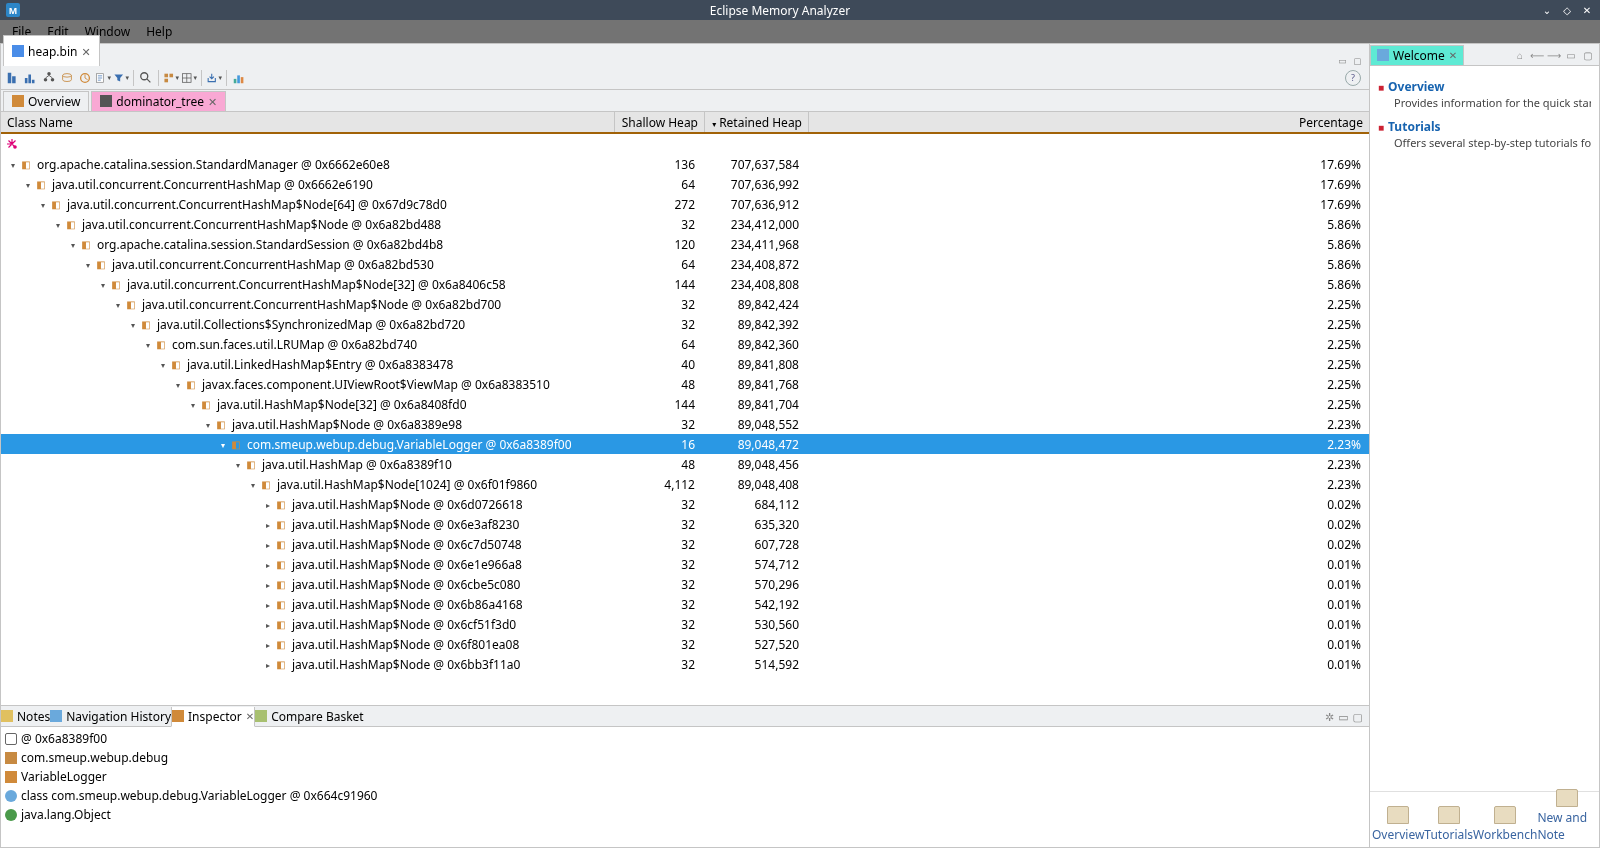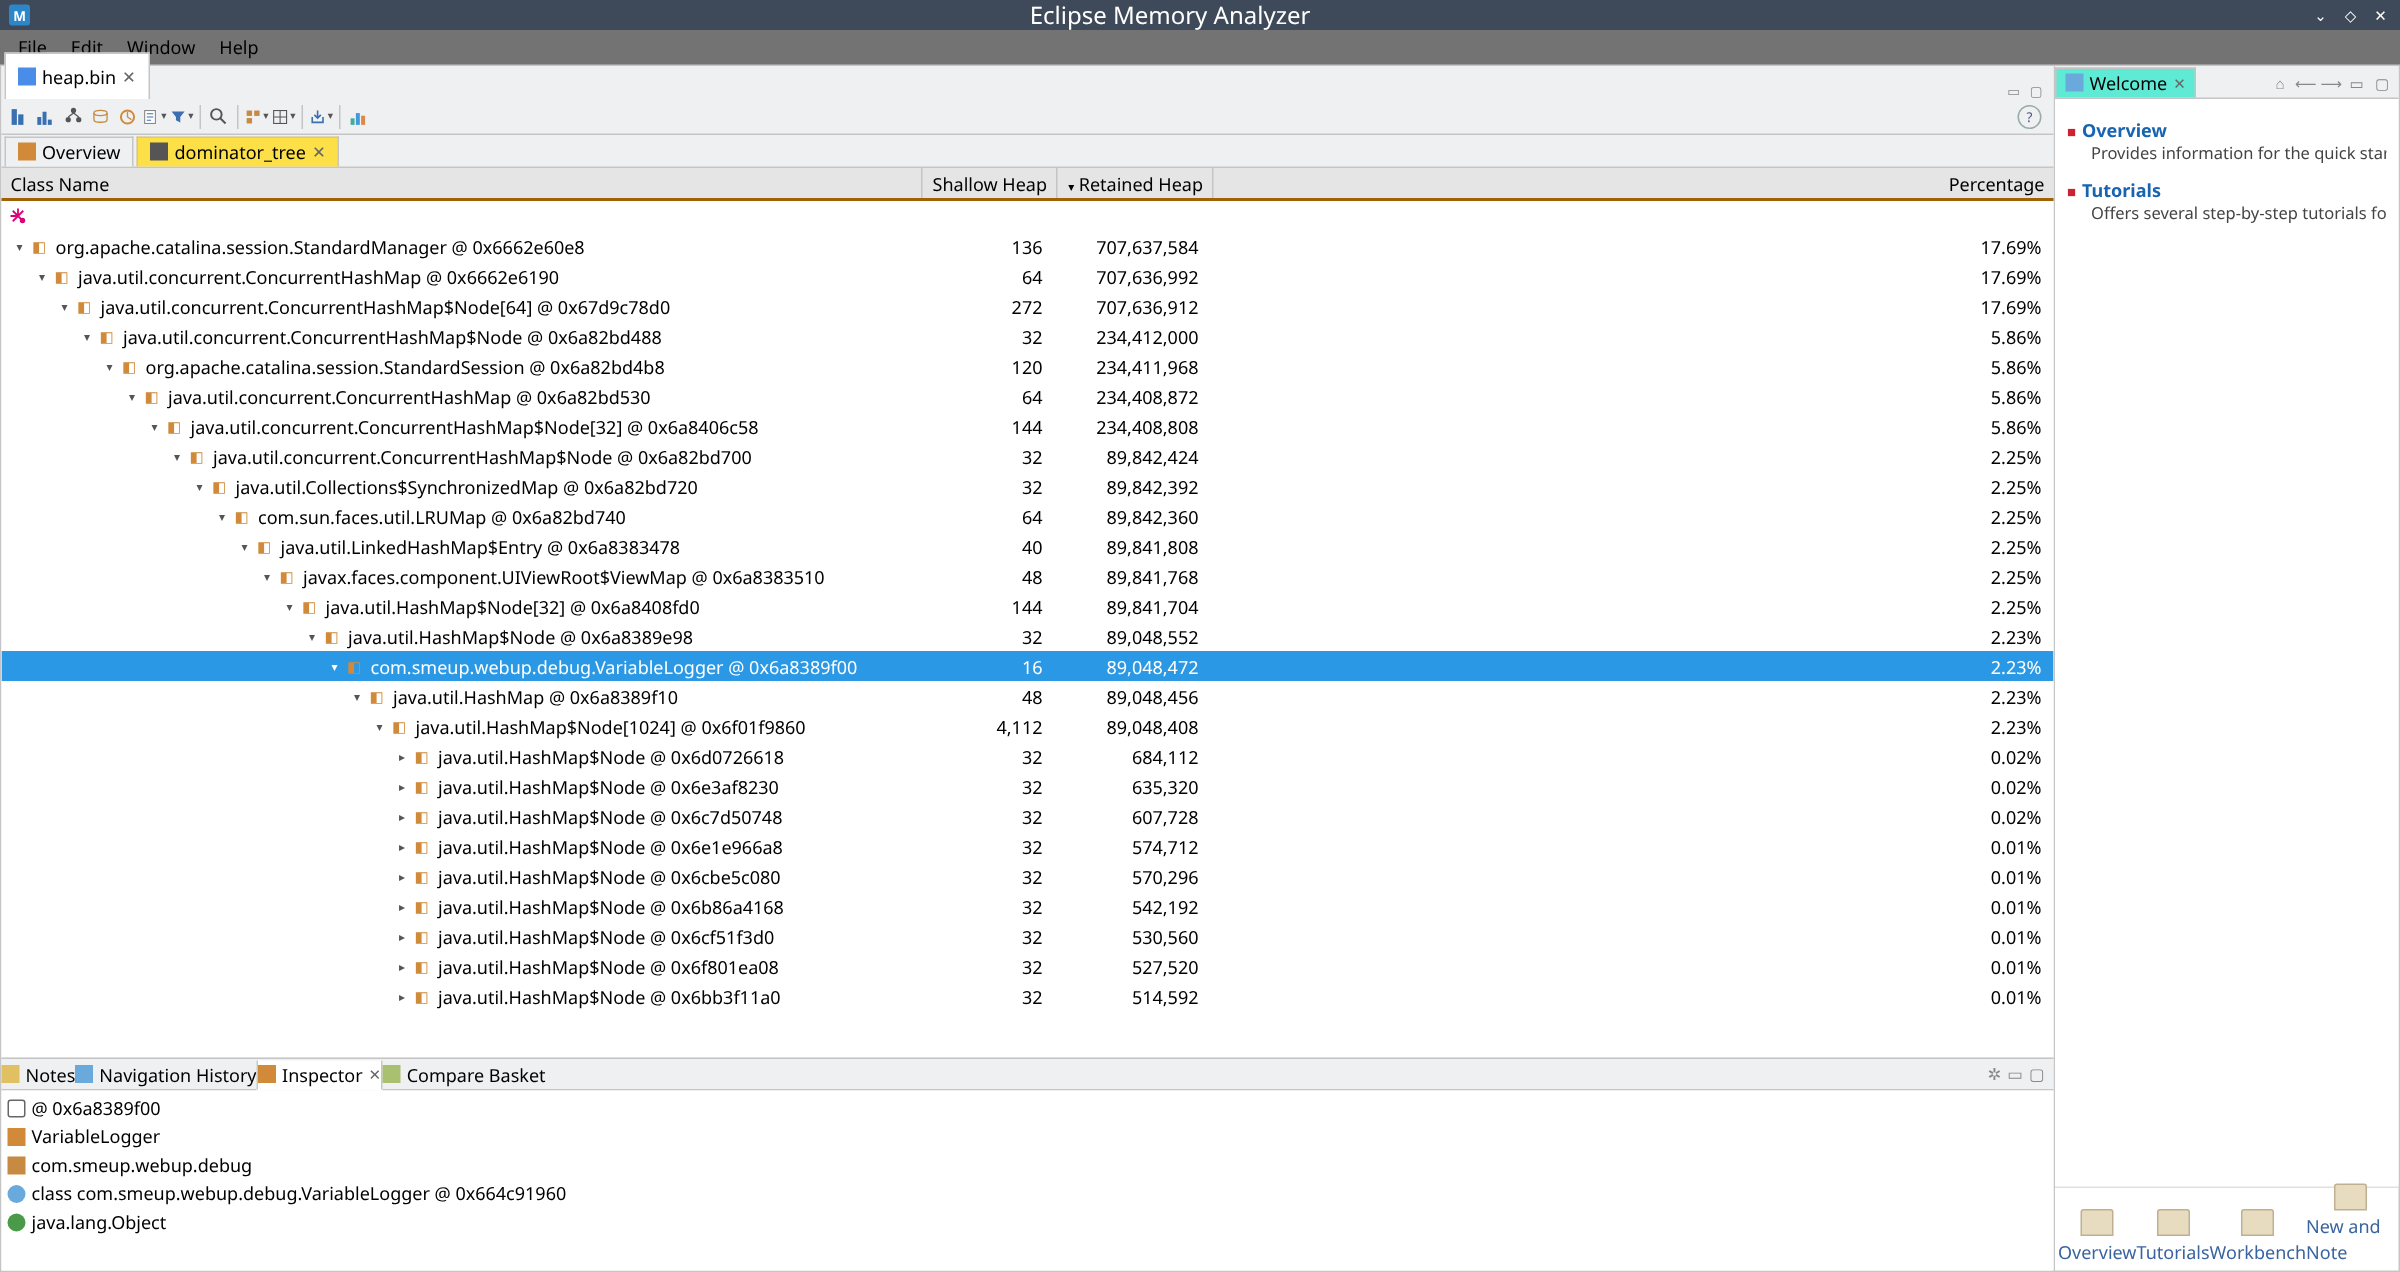--- a/index.html
+++ b/index.html
@@ -1,21 +1,21 @@
 <!DOCTYPE html>
 <html><head>
 <meta charset="utf-8">
 <style>
 * { margin: 0; padding: 0; box-sizing: border-box; font-family: "Segoe UI", "Noto Sans", Arial, sans-serif; font-size: 12px; }
 body { background: #eef0f2; color: #000; overflow: hidden; }
 
 
 .title-bar { display: flex; align-items: center; justify-content: space-between; height: 20px; background: #3e4a59; color: #fff; padding: 0 6px; }
 .title-bar .left { display: flex; align-items: center; gap: 6px; }
-.title-bar .title { flex: 1; text-align: center; font-size: 16px; }
+.title-bar .title { flex: 1; text-align: center; font-size: 12px; }
 .title-bar .ctrls { display: flex; gap: 6px; }
 .title-bar .ctrls span { width: 14px; height: 14px; display: inline-flex; align-items: center; justify-content: center; font-size: 10px; }
 .title-bar .app-icn { display: inline-flex; width: 14px; height: 14px; background: #2c86c8; border-radius: 2px; align-items: center; justify-content: center; color: #fff; font-size: 9px; font-weight: bold; }
 
 
 .menu-bar { display: flex; align-items: center; height: 24px; background: #737373; border-bottom: 1px solid #c5c5c5; padding: 0 4px; }
 .menu-bar .mi { padding: 3px 8px; cursor: default; }
 
 
 .editor-tabs { display: flex; align-items: flex-end; height: 22px; background: #eef0f2; padding-left: 2px; }
@@ -33,21 +33,21 @@
 .tbar { display: flex; align-items: center; gap: 2px; height: 24px; background: #eef0f2; border-bottom: 1px solid #c5c5c5; padding: 0 4px; }
 .tbar .tb { width: 16px; height: 16px; display: inline-flex; align-items: center; justify-content: center; cursor: pointer; }
 .tbar .tb svg { width: 14px; height: 14px; }
 .tbar .sep { width: 1px; height: 16px; background: #c5c5c5; margin: 0 2px; }
 .tbar .drop::after { content: "▾"; font-size: 7px; margin-left: 1px; color: #555; }
 .tbar .help { margin-left: auto; width: 16px; height: 16px; border: 1px solid #9aa; border-radius: 50%; display: flex; align-items: center; justify-content: center; font-size: 9px; color: #558; margin-right: 4px; }
 
 
 .sub-tabs { display: flex; align-items: center; height: 22px; background: #eef0f2; border-bottom: 1px solid #c5c5c5; padding-left: 2px; }
 .sub-tab { display: flex; align-items: center; gap: 4px; height: 20px; padding: 0 8px; border: 1px solid #c5c5c5; border-bottom: none; margin-right: 2px; background: #eef0f2; }
-.sub-tab.active { background: #fde047; }
+.sub-tab.active { background: #f9a8d4; }
 .sub-tab .icn { width: 12px; height: 12px; background: #d08a3a; display:inline-block; }
 .sub-tab .icn.dom { background: #555; }
 .sub-tab .close { font-size: 11px; color:#666; }
 
 
 .tbl-head { display: flex; height: 22px; background: #e5e5e5; border-bottom: 2px solid #a16207; }
 .th { border-right: 1px solid #c5c5c5; padding: 3px 6px; font-size: 12px; display: flex; align-items: center; }
 .col-name { flex: 1; min-width: 0; }
 .col-sh { width: 90px; justify-content: flex-end; }
 .col-rh { width: 104px; justify-content: flex-end; }
@@ -579,26 +579,26 @@
         <span>▭</span>
         <span>▢</span>
       </div>
     </div>
     <div class="btm-body" id="insp-body">
         <div class="insp-line">
           <span class="icn addr"></span>
           <span>@ 0x6a8389f00</span>
         </div>
         <div class="insp-line">
+          <span class="icn pkg"></span>
+          <span>com.smeup.webup.debug</span>
+        </div>
+        <div class="insp-line">
           <span class="icn cls"></span>
           <span>VariableLogger</span>
-        </div>
-        <div class="insp-line">
-          <span class="icn pkg"></span>
-          <span>com.smeup.webup.debug</span>
         </div>
         <div class="insp-line">
           <span class="icn loader"></span>
           <span>class com.smeup.webup.debug.VariableLogger @ 0x664c91960</span>
         </div>
         <div class="insp-line">
           <span class="icn super"></span>
           <span>java.lang.Object</span>
         </div>
       </div>

